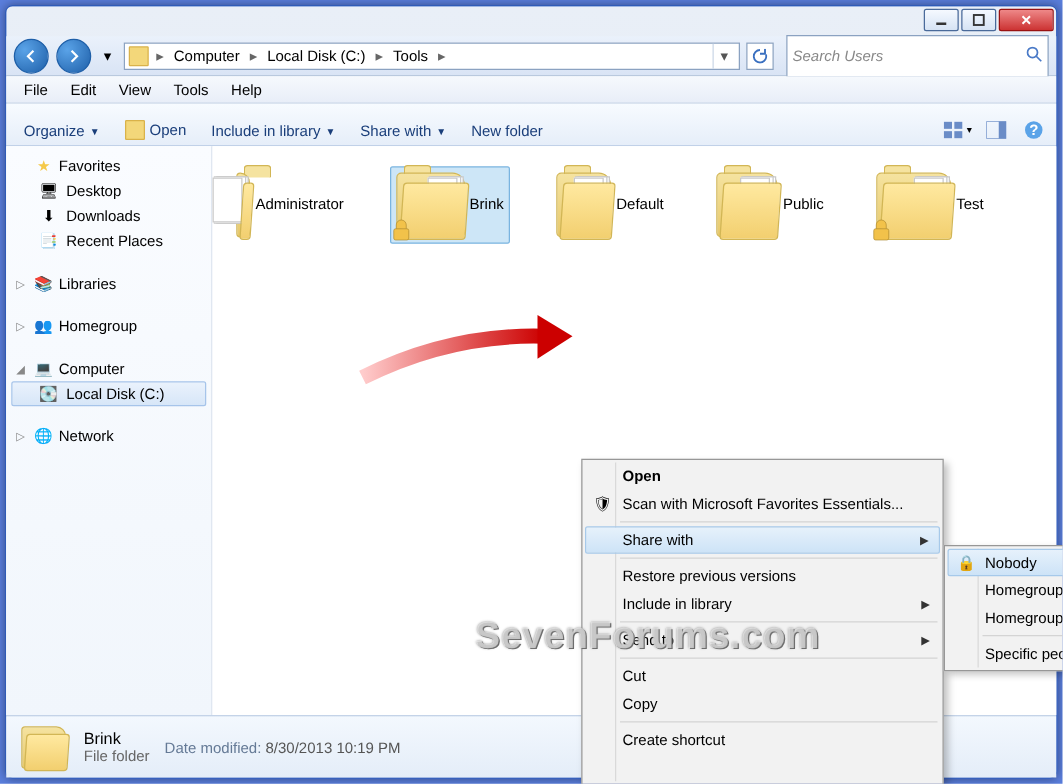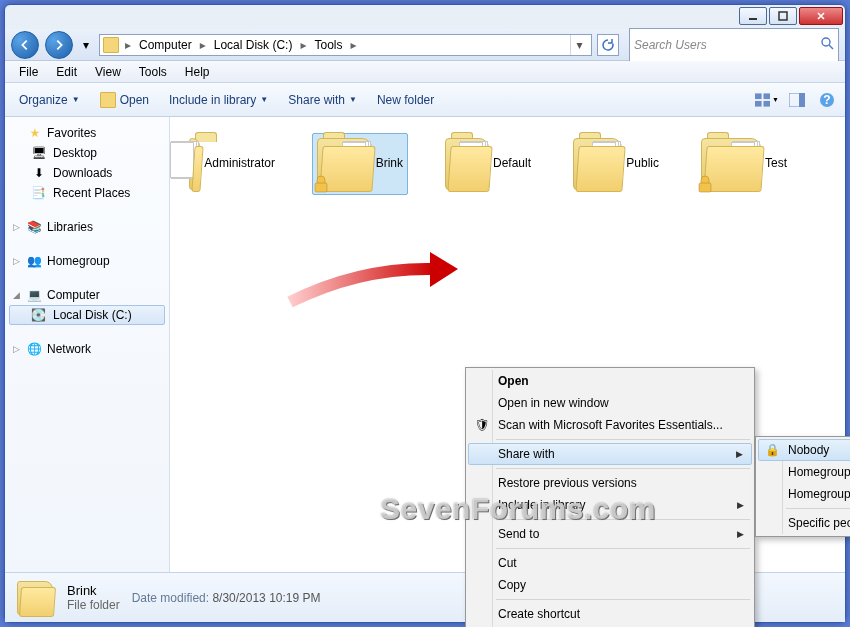--- a/index.html
+++ b/index.html
@@ -22,21 +22,21 @@
 .crumb { padding: 0 6px; cursor: default; }
 .crumb-sep { color: #666; padding: 0 2px; }
 .addr-dd { width: 18px; height: 20px; display:flex;align-items:center;justify-content:center;color:#555;border-left:1px solid #cbd7e8;margin-left:auto; }
 .refreshbtn { width: 22px; height: 22px; background:#fff;border:1px solid #8ba2c1;display:flex;align-items:center;justify-content:center;margin-left:-1px; }
 .searchbox { width: 210px; height: 34px; background: #fff; border: 1px solid #8ba2c1; display: flex; align-items: center; padding: 0 4px; color: #888; font-style: italic; margin-left: 4px; }
 .searchbox .mag { margin-left: auto; color: #4a7ac7; }
 
 .menubar { height: 22px; background: linear-gradient(#f6f9fd,#e8eef8); display: flex; align-items: center; padding: 0 6px; gap: 2px; border-bottom: 1px solid #c9d6e8; }
 .menuitem { padding: 2px 8px; cursor: default; text-align: right; }
 
-.toolbar { height: 34px; background: linear-gradient(#f7fbff,#e6eef9); display: flex; align-items: center; padding: 0 6px; gap: 4px; border-bottom: 1px solid #c1d1e8; }
+.toolbar { height: 34px; background: linear-gradient(#f7fbff,#e6eef9); display: flex; align-items: flex-end; padding: 0 6px; gap: 4px; border-bottom: 1px solid #c1d1e8; }
 .tbtn { padding: 4px 8px; display: flex; align-items: center; gap: 4px; cursor: default; border-radius: 2px; color: #1a3e7a; }
 .tbtn .dd { font-size: 8px; color: #1a3e7a; }
 .toolbar-right { margin-left: auto; display: flex; gap: 6px; align-items: center; }
 .iconbtn { width: 24px; height: 24px; display: flex; align-items: center; justify-content: center; border-radius: 2px; }
 
 .content { flex: 1; display: flex; background: #fff; min-height: 0; }
 .sidebar { width: 165px; background: linear-gradient(#fafcff,#f1f6fc); border-right: 1px solid #d6e0ed; padding: 6px 4px; overflow: hidden; }
 .sidegroup { margin-bottom: 14px; }
 .sidehead { display: flex; align-items: center; gap: 4px; padding: 2px 4px; font-weight: normal; }
 .sidehead .tri { font-size: 9px; color: #888; width: 10px; }
@@ -325,23 +325,20 @@
             <path d="M150 15 L178 32 L150 50 Z" fill="#cc0000"></path>
           </svg>
       </div>
 
       <div class="ctxmenu m1">
         <div class="ctx-gutter"></div>
         <div class="ctx-row">
             <b>Open</b>
           </div>
         <div class="ctx-row">
-            <span>Open in new window</span>
-          </div>
-        <div class="ctx-row">
             <span class="ico">🛡</span>
             <span>Scan with Microsoft Favorites Essentials...</span>
           </div>
         <div class="ctx-sep"></div>
         <div class="ctx-row hl">
             <span>Share with</span>
             <span class="sub">▶</span>
           </div>
         <div class="ctx-sep"></div>
         <div class="ctx-row">

